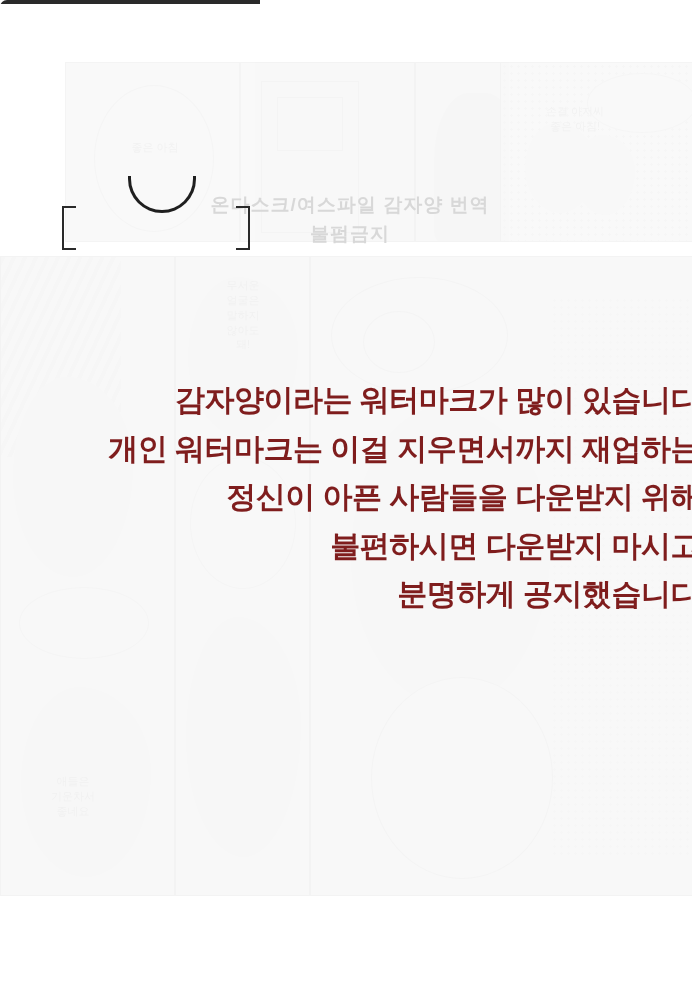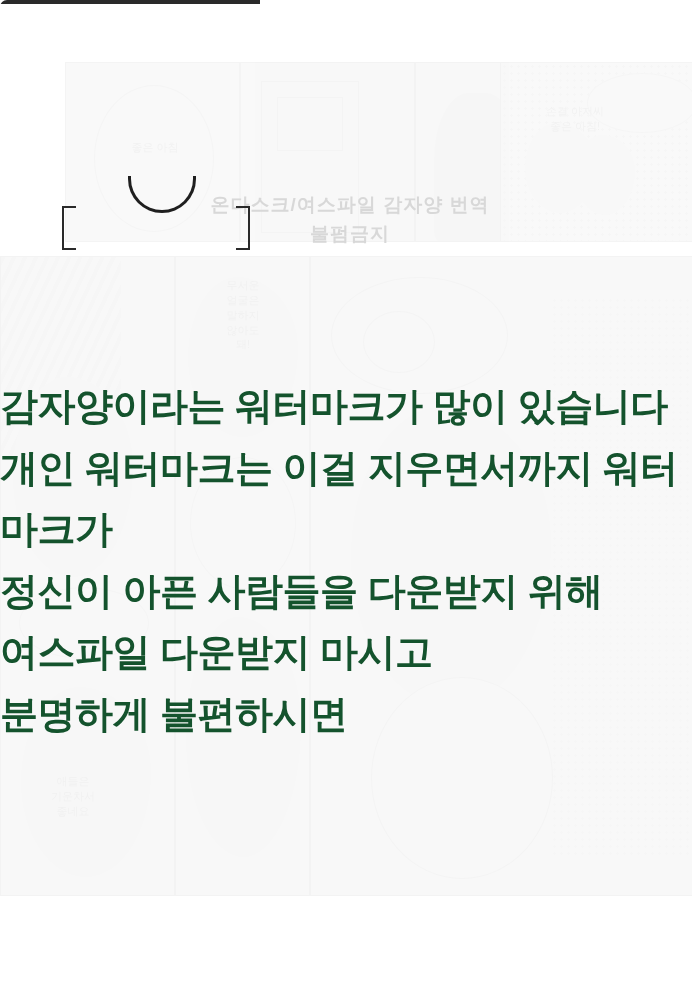--- a/index.html
+++ b/index.html
@@ -135,23 +135,23 @@
     border-top: none;
     border-radius: 0 0 40px 40px;
   }
 
   
   .notice {
     position: absolute;
     left: 0;
     top: 376px;
     width: 700px;
-    text-align: left;
-    color: #14532d;
-    font-size: 38px;
+    text-align: right;
+    color: #7f1d1d;
+    font-size: 30px;
     font-weight: bold;
     line-height: 1.62;
     letter-spacing: -0.5px;
   }
   .notice-line { display: block; }
 </style>
 </head>
 <body>
 
 <div class="page">
@@ -212,19 +212,19 @@
   <div class="wm-header">온다스크/여스파일 감자양 번역
 불펌금지</div>
 
   <div class="smile"></div>
   <div class="bracket br-left"></div>
   <div class="bracket br-right"></div>
   <div class="br-base"></div>
 
   <div class="notice">
     <span class="notice-line">감자양이라는 워터마크가 많이 있습니다</span>
-    <span class="notice-line">개인 워터마크는 이걸 지우면서까지 워터마크가</span>
+    <span class="notice-line">개인 워터마크는 이걸 지우면서까지 재업하는</span>
     <span class="notice-line">정신이 아픈 사람들을 다운받지 위해</span>
-    <span class="notice-line">여스파일 다운받지 마시고</span>
-    <span class="notice-line">분명하게 불편하시면</span>
+    <span class="notice-line">불편하시면 다운받지 마시고</span>
+    <span class="notice-line">분명하게 공지했습니다</span>
   </div>
 
 </div>
 
 </body></html>

